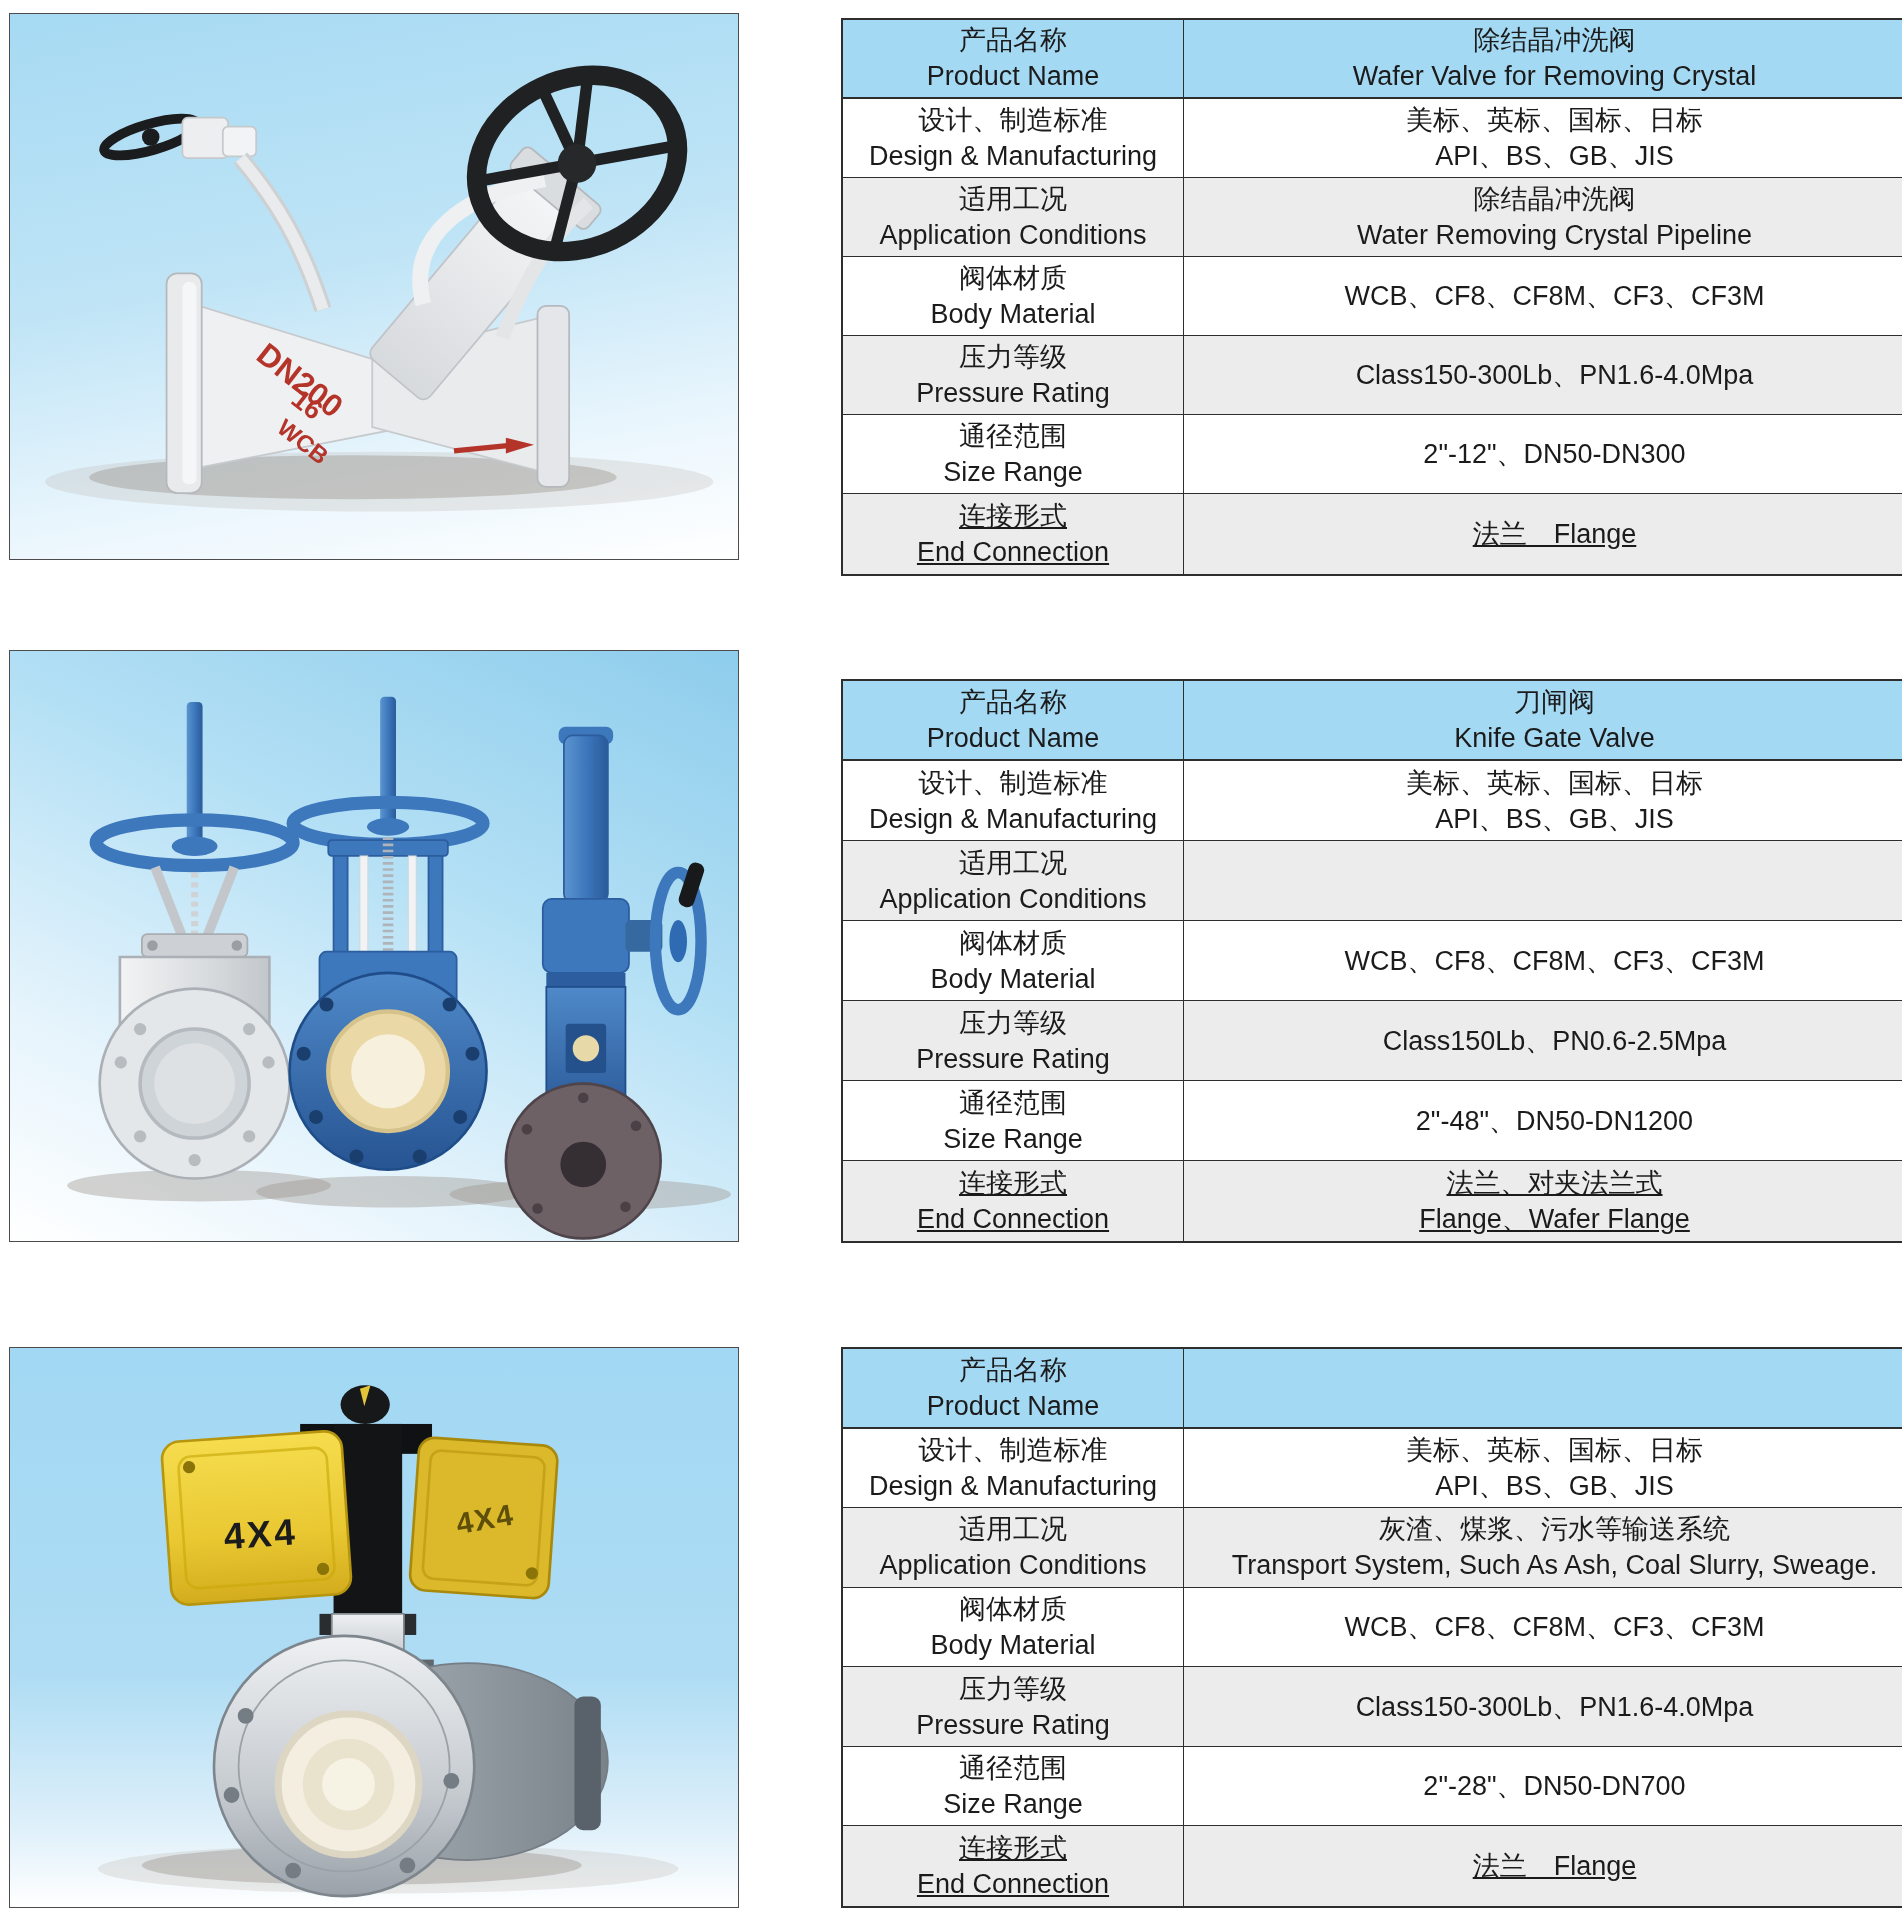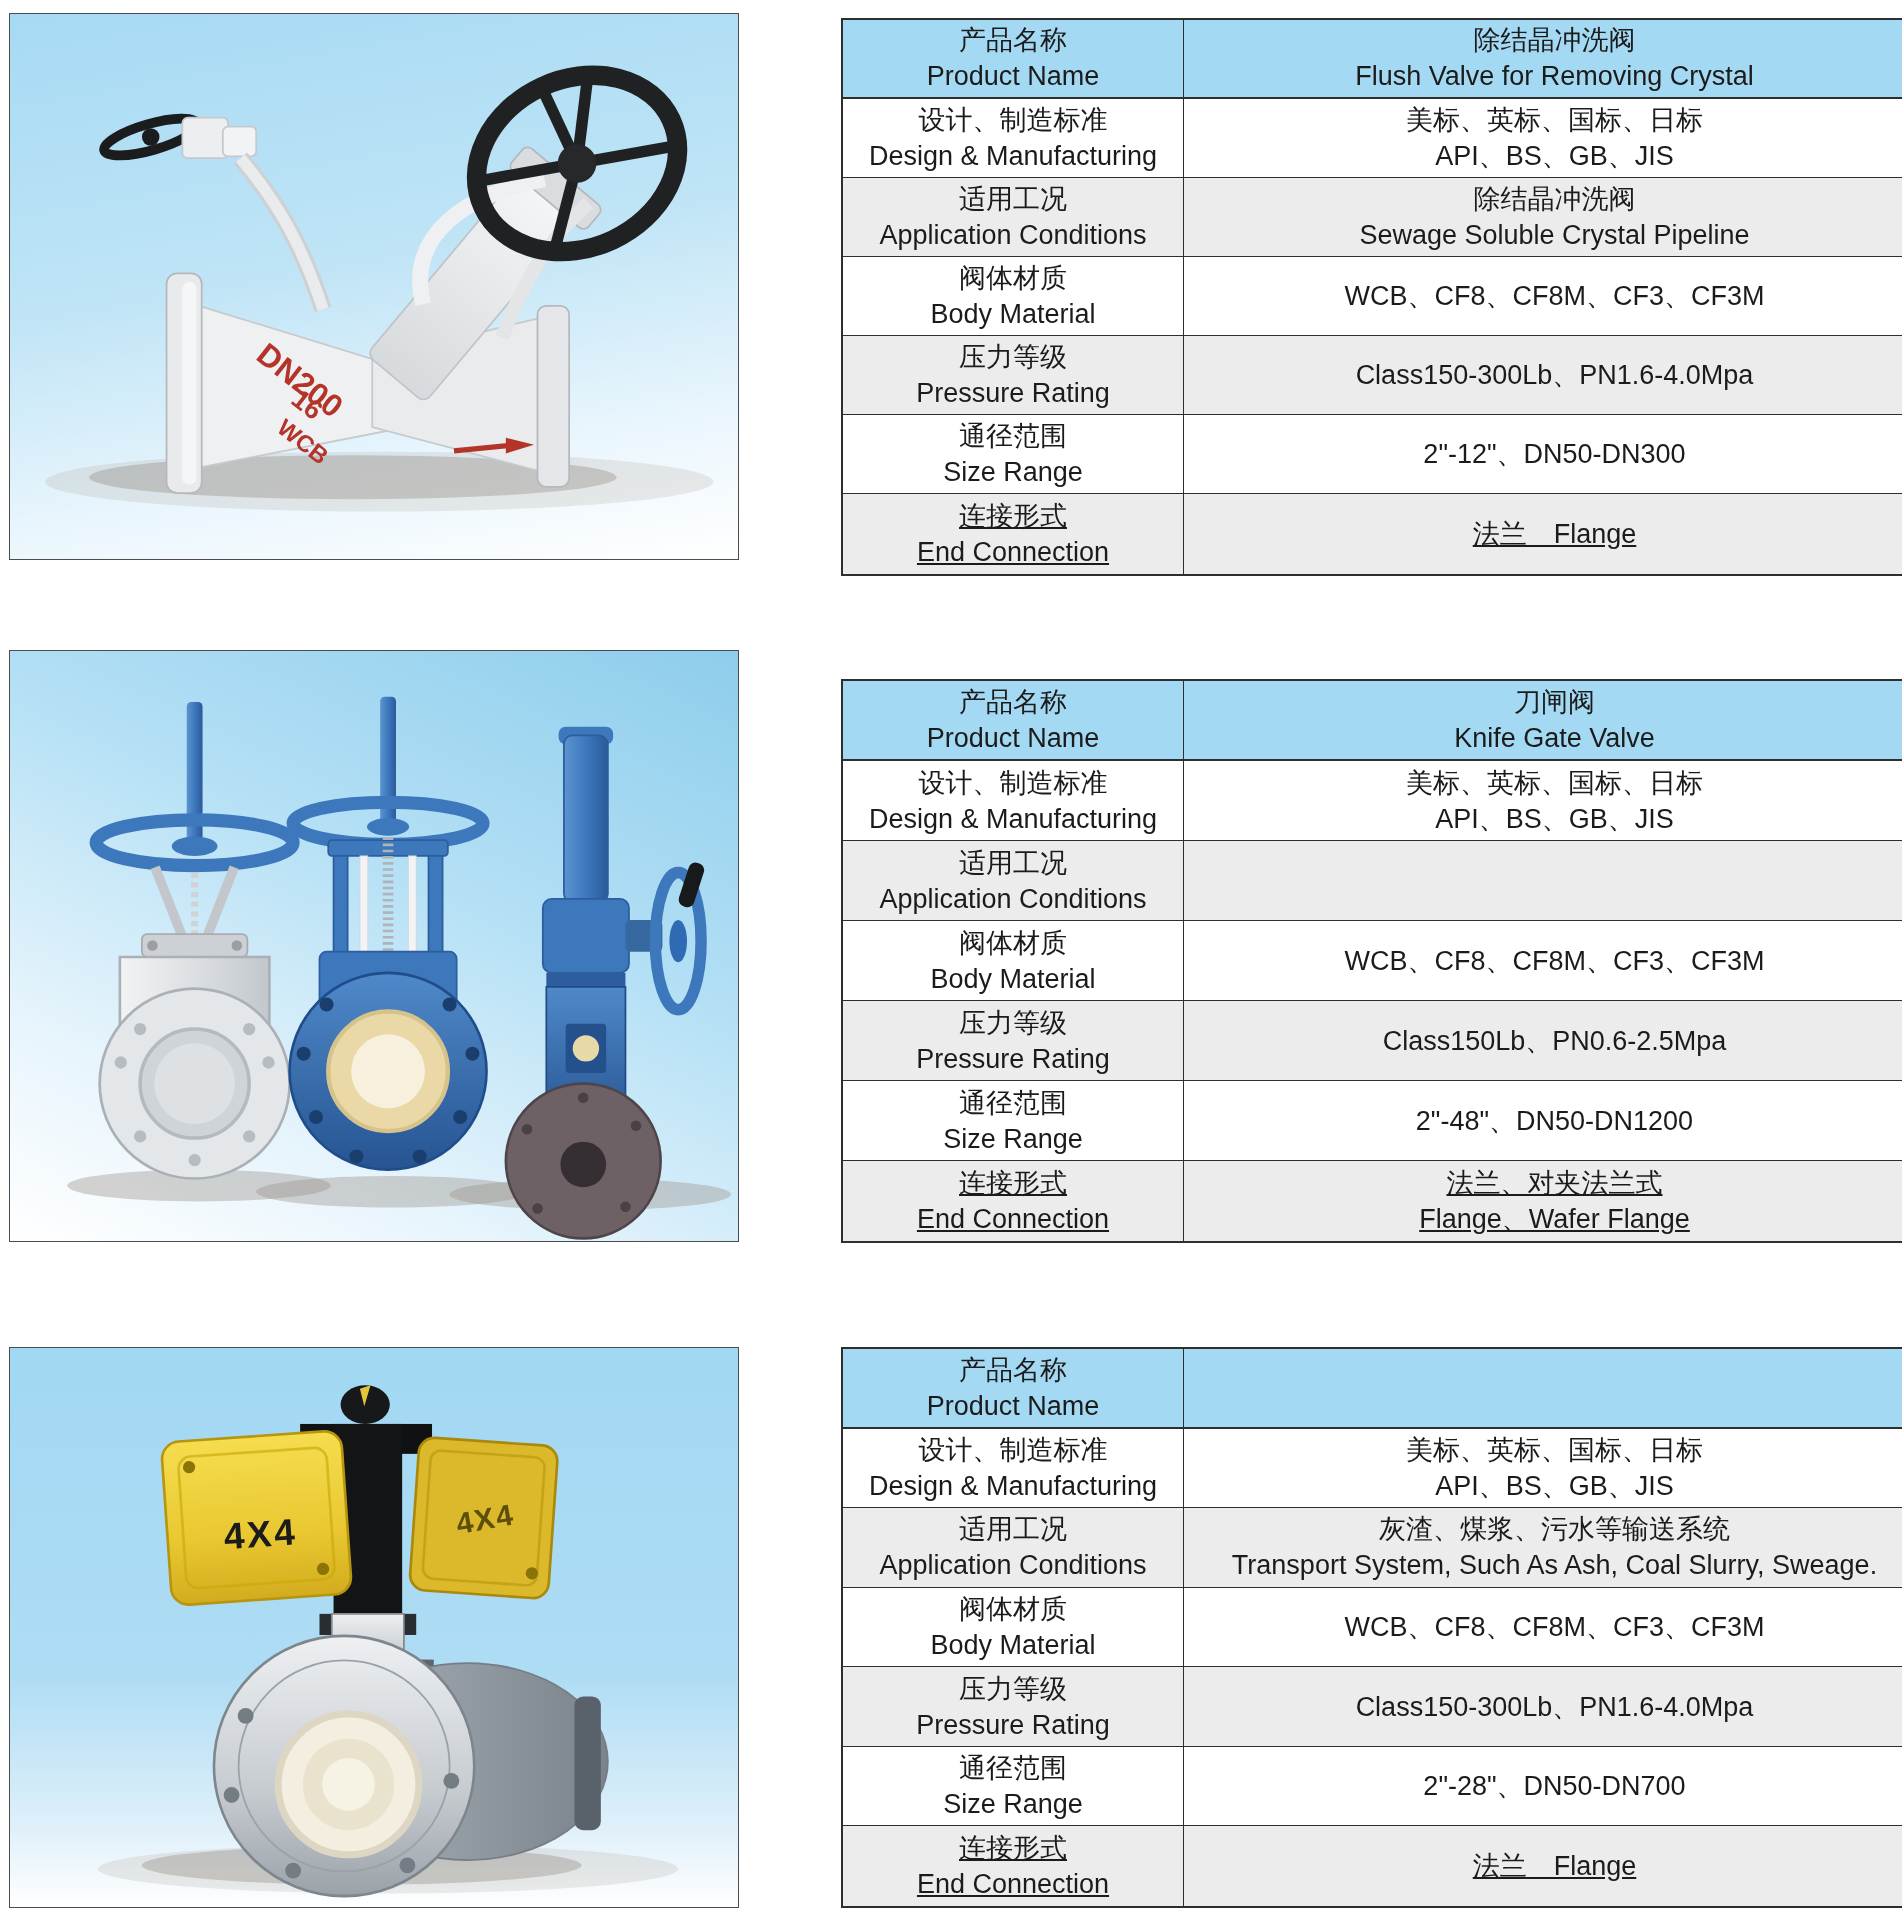--- a/index.html
+++ b/index.html
@@ -254,41 +254,41 @@
 </div>
 
 <section class="spec-table" id="table1">
   <div class="tr">
     <div class="td label">
       <span>产品名称</span>
       <span>Product Name</span>
     </div>
     <div class="td value">
       <span>除结晶冲洗阀</span>
-      <span>Flush Valve for Removing Crystal</span>
+      <span>Wafer Valve for Removing Crystal</span>
     </div>
   </div>
   <div class="tr">
     <div class="td label">
       <span>设计、制造标准</span>
       <span>Design &amp; Manufacturing</span>
     </div>
     <div class="td value">
       <span>美标、英标、国标、日标</span>
       <span>API、BS、GB、JIS</span>
     </div>
   </div>
   <div class="tr">
     <div class="td label">
       <span>适用工况</span>
       <span>Application Conditions</span>
     </div>
     <div class="td value">
       <span>除结晶冲洗阀</span>
-      <span>Sewage Soluble Crystal Pipeline</span>
+      <span>Water Removing Crystal Pipeline</span>
     </div>
   </div>
   <div class="tr">
     <div class="td label">
       <span>阀体材质</span>
       <span>Body Material</span>
     </div>
     <div class="td value">
       <span>WCB、CF8、CF8M、CF3、CF3M</span>
       <span></span>

